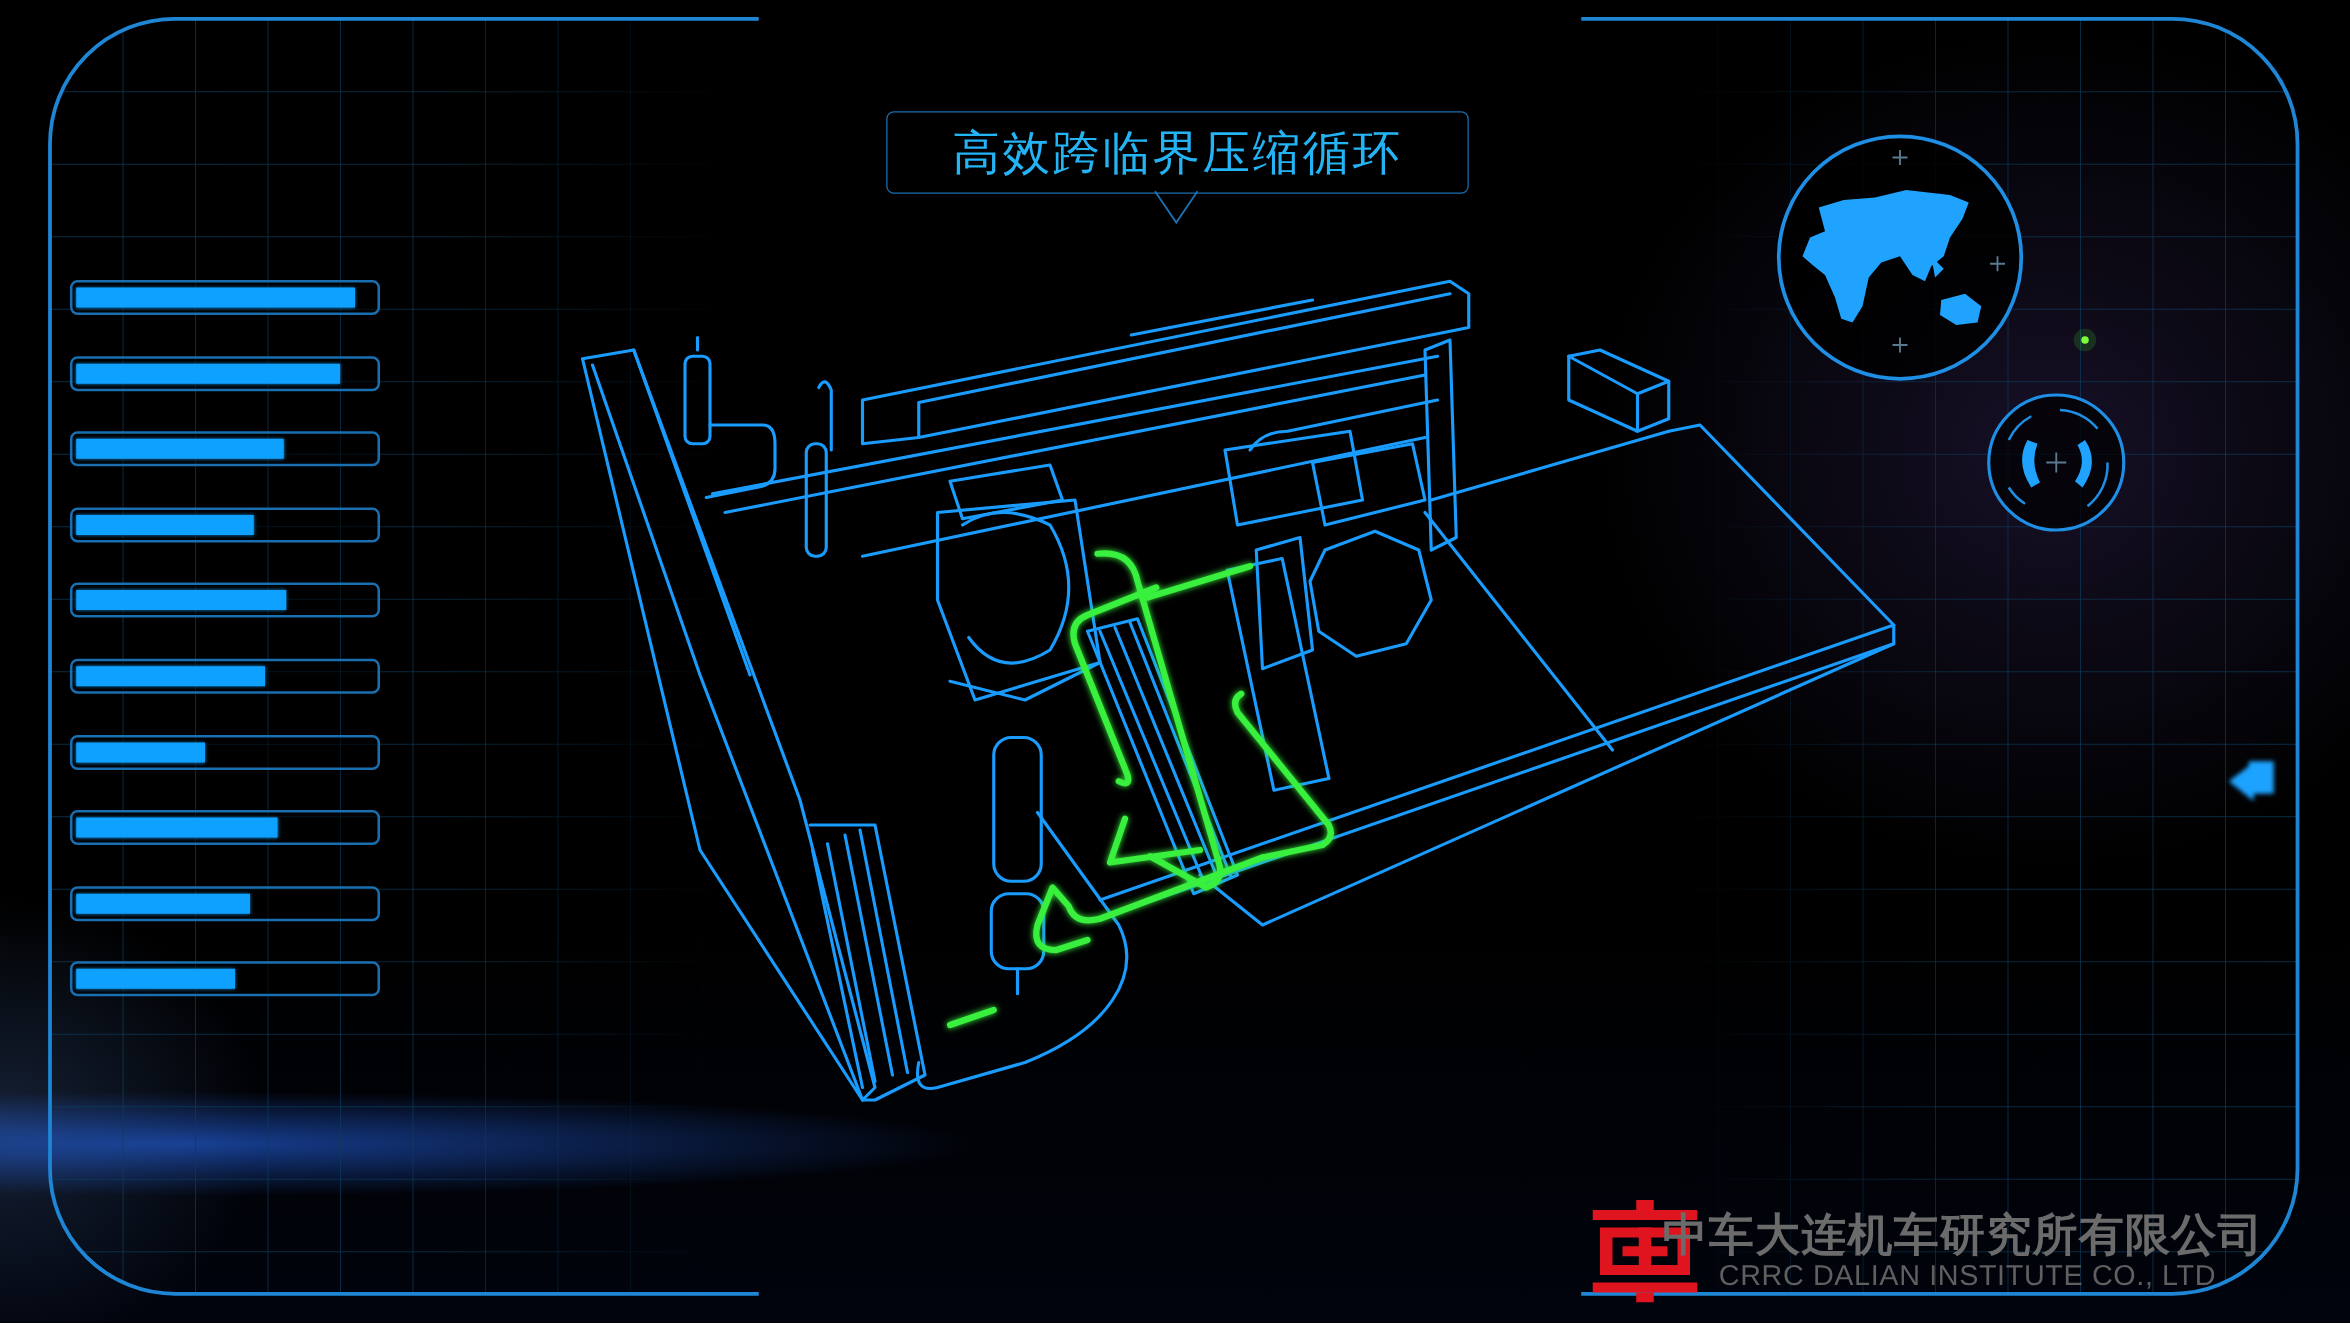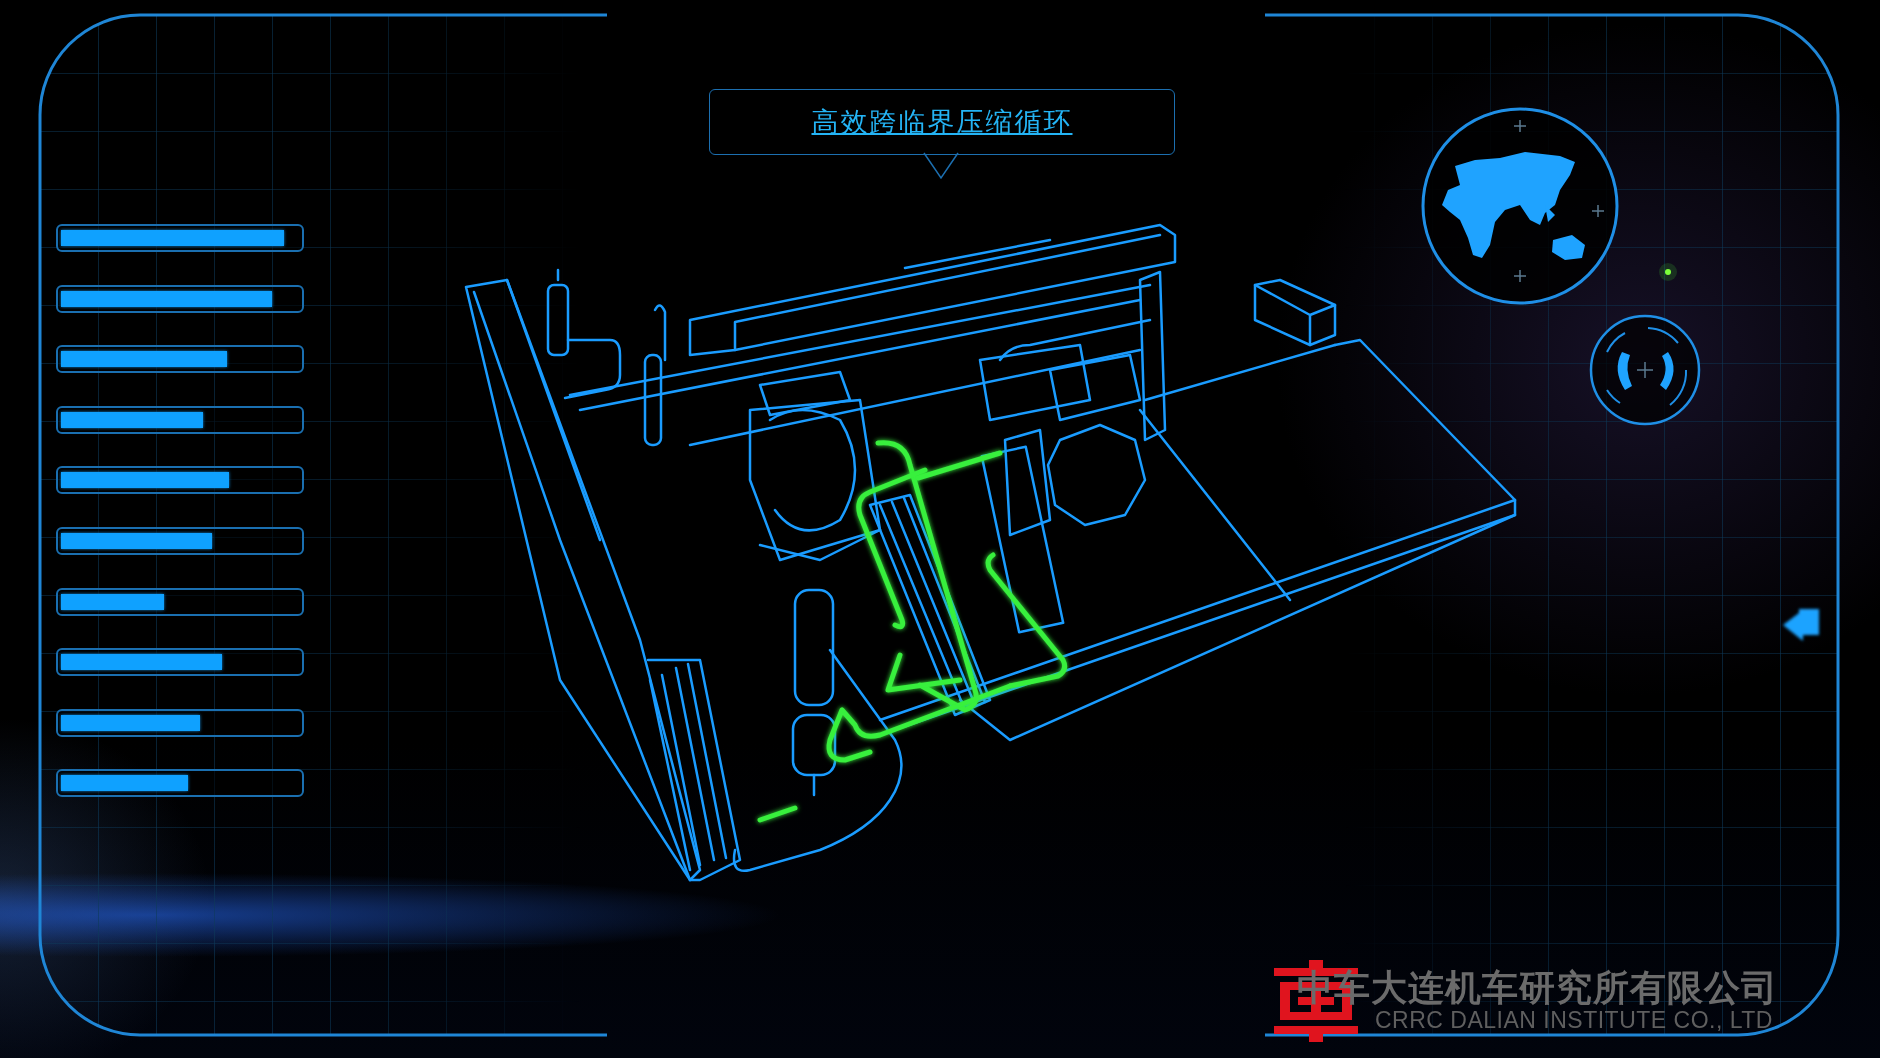--- a/index.html
+++ b/index.html
@@ -4,26 +4,26 @@
 <style>
   html,body{margin:0;padding:0;background:#000;}
   body{width:1880px;height:1058px;position:relative;overflow:hidden;font-family:"DejaVu Sans",sans-serif;}
   .bg{position:absolute;inset:0;background:
       radial-gradient(ellipse 520px 480px at 1640px 360px, rgba(40,30,70,0.55), rgba(0,0,0,0) 70%),
       radial-gradient(ellipse 900px 60px at 150px 915px, rgba(40,110,255,0.55), rgba(0,0,0,0) 70%),
       radial-gradient(ellipse 300px 260px at 0px 900px, rgba(60,90,140,0.35), rgba(0,0,0,0) 70%),
       linear-gradient(180deg,#000 0%,#000 70%,#01040d 100%);}
   .layer{position:absolute;inset:0;}
   .title-box{position:absolute;left:709px;top:89px;width:464px;height:64px;border:1.5px solid #1c6fb0;border-radius:6px;background:rgba(0,0,0,0.6);display:flex;align-items:center;justify-content:center;}
-  .title-text{color:#24b4f5;font-size:27px;letter-spacing:2px;font-family:"DejaVu Sans",sans-serif;text-decoration:underline;}
+  .title-text{color:#24b4f5;font-size:38px;letter-spacing:2px;font-family:"DejaVu Sans",sans-serif;}
   .bars{position:absolute;left:56px;top:224px;}
   .bar{position:relative;width:248px;height:28px;border:2px solid #1a6fb0;border-radius:6px;box-sizing:border-box;margin-bottom:32.6px;background:rgba(0,0,0,0.55);}
   .bar-fill{position:absolute;left:3px;top:4px;height:16px;background:#0fa1ff;box-shadow:0 0 3px rgba(20,160,255,0.8);}
   .logo{position:absolute;left:1274px;top:960px;width:84px;height:82px;}
-  .company-cn{position:absolute;left:1297px;top:964px;color:#6b6b6b;font-size:36px;font-weight:bold;letter-spacing:1px;white-space:nowrap;}
+  .company-cn{position:absolute;left:1330px;top:964px;color:#6b6b6b;font-size:36px;font-weight:bold;letter-spacing:1px;white-space:nowrap;}
   .company-en{position:absolute;left:1375px;top:1007px;color:#5f5f5f;font-size:23px;letter-spacing:0.5px;white-space:nowrap;font-family:Liberation Sans, sans-serif;}
   .back-btn{position:absolute;left:1775px;top:605px;width:50px;height:40px;cursor:pointer;}
 </style>
 </head>
 <body>
 
 <div class="bg"></div>
 
 <svg class="layer" width="1880" height="1058" viewBox="0 0 1880 1058">
   <defs>

